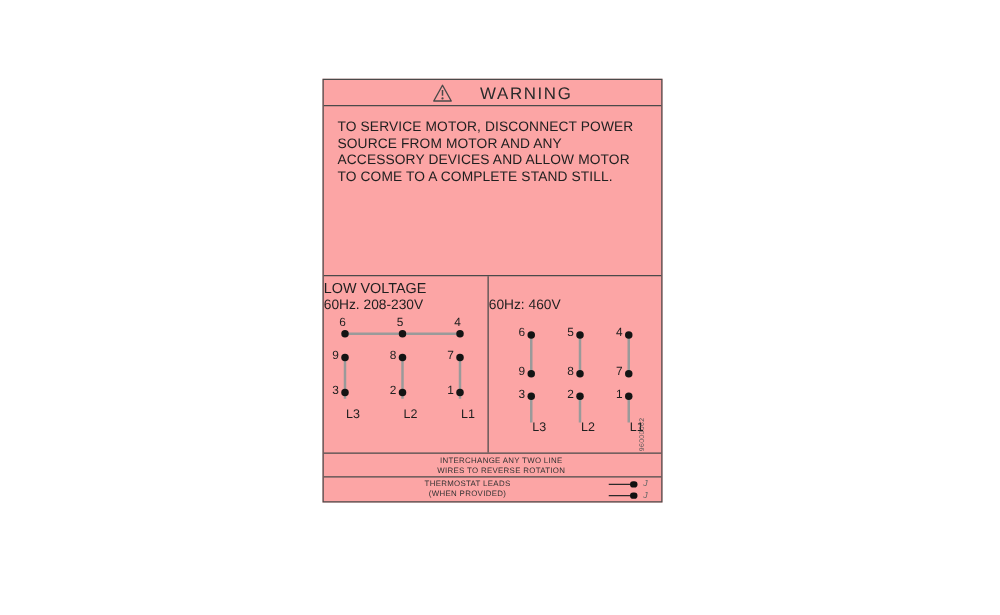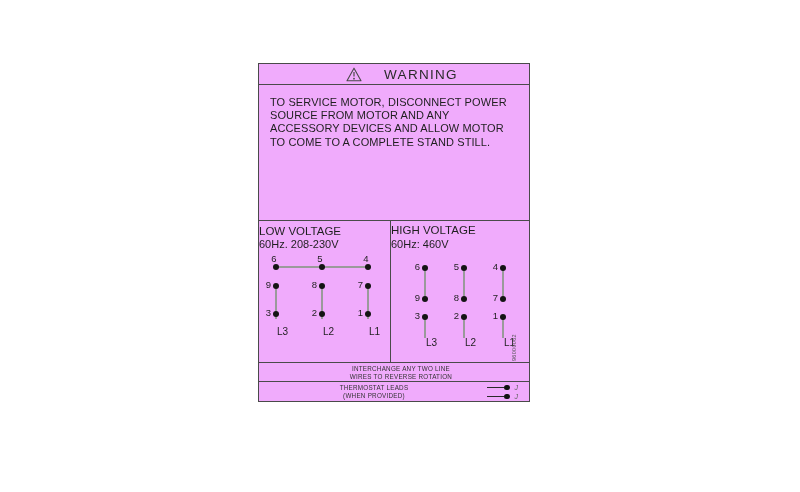--- a/index.html
+++ b/index.html
@@ -1,21 +1,21 @@
 <!DOCTYPE html>
 <html><head>
 <meta charset="utf-8">
 <style>
   * { margin:0; padding:0; box-sizing:border-box; }
   html,body { width:800px; height:492px; background:#ffffff; overflow:hidden;
               font-family:"Liberation Sans", sans-serif; }
   .page { position:relative; width:800px; height:492px; background:#ffffff; }
 
   .label { position:absolute; left:258px; top:63px; width:272px; height:339px;
-           border:1px solid #4a4a4a; background:#f0abfc; display:flex; flex-direction:column; }
+           border:1px solid #4a4a4a; background:#fca5a5; display:flex; flex-direction:column; }
 
   
   .hdr { height:21px; border-bottom:1px solid #4a4a4a; display:flex; align-items:center;
          justify-content:center; }
   .hdr-inner { display:flex; align-items:center; transform:translateX(8px); }
   .warn-icon { width:16px; height:15px; margin-right:22px; display:block; }
   .hdr-title { font-size:13.5px; letter-spacing:1.3px; color:#2a2a2a; }
 
   
   .bodytxt { height:135px; padding:11px 13px 0 11px; }
@@ -108,21 +108,20 @@
         <div class="dot" style="left:13.7px;  top:89.7px"></div>
         <div class="dot" style="left:59.7px;  top:89.7px"></div>
         <div class="dot" style="left:105.7px; top:89.7px"></div>
 
         <div class="llbl" style="left:5px;  top:105.5px">L3</div>
         <div class="llbl" style="left:51px; top:105.5px">L2</div>
         <div class="llbl" style="left:97px; top:105.5px">L1</div>
       </div>
 
       <div class="panel hv">
-        <div class="vtitle" style="top:3px">HIGH VOLTAGE</div>
         <div class="vsub" style="top:16.5px">60Hz: 460V</div>
 
         <div class="vwire" style="left:33.4px;  top:47px; height:31px"></div>
         <div class="vwire" style="left:72.4px;  top:47px; height:31px"></div>
         <div class="vwire" style="left:111.4px; top:47px; height:31px"></div>
 
         <div class="vwire" style="left:33.4px;  top:96px; height:21px"></div>
         <div class="vwire" style="left:72.4px;  top:96px; height:21px"></div>
         <div class="vwire" style="left:111.4px; top:96px; height:21px"></div>
 

